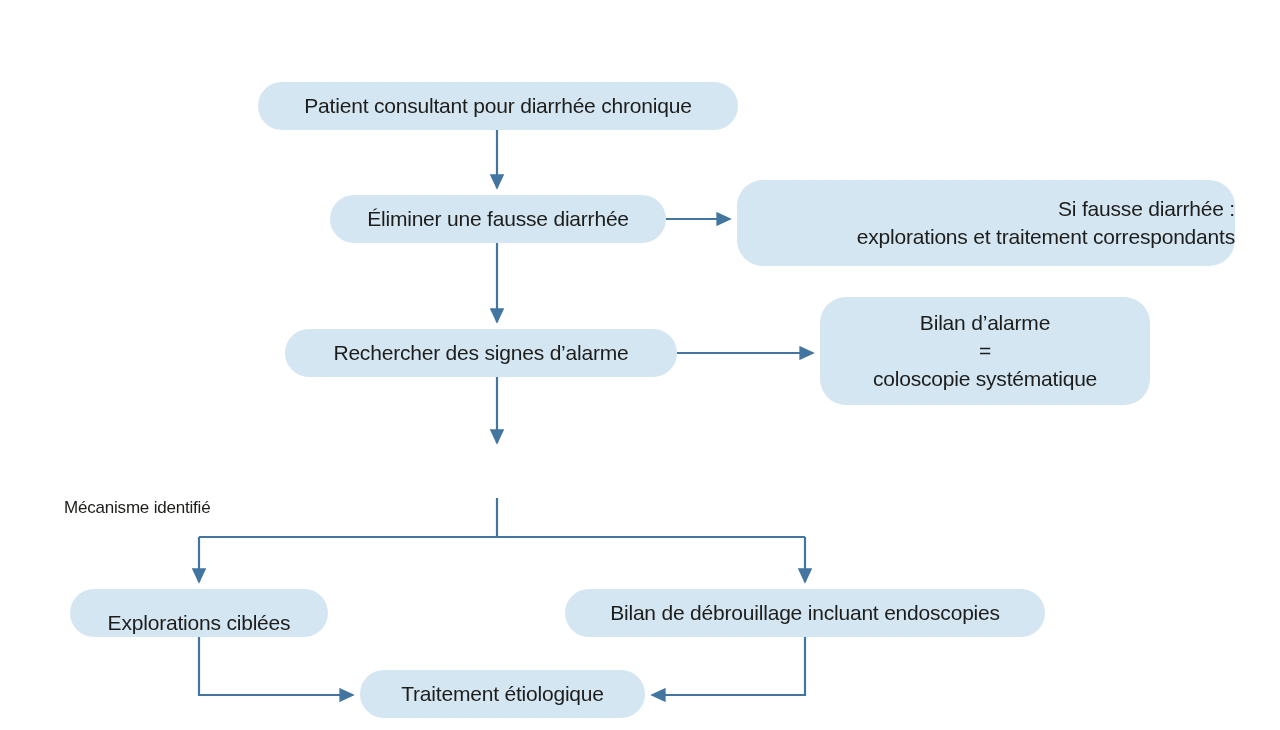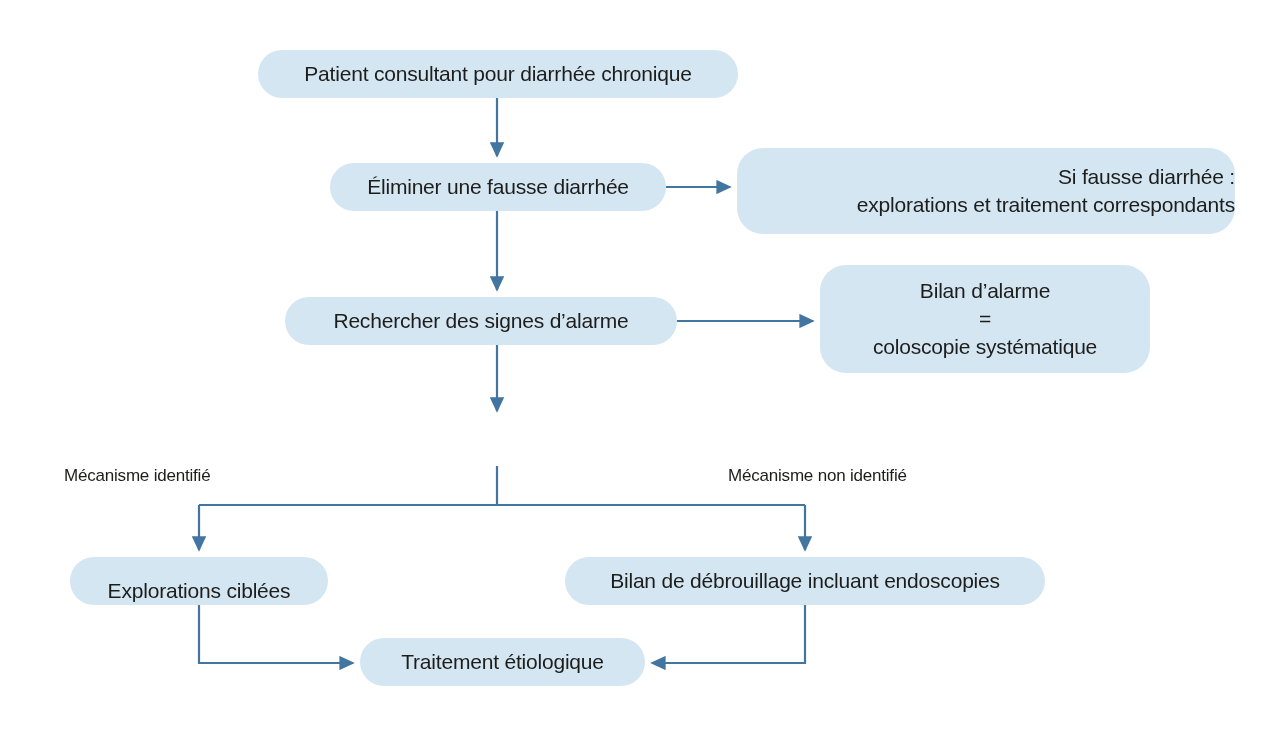--- a/index.html
+++ b/index.html
@@ -3,21 +3,21 @@
 <meta charset="utf-8">
 <style>
   html,body{margin:0;padding:0;}
   body{
     width:1280px;height:730px;
     background:var(--background,#ffffff);
     font-family:"Liberation Sans","DejaVu Sans",sans-serif;
     color:var(--text,#1d1d1b);
     position:relative;overflow:hidden;
   }
-  .canvas{position:absolute;inset:0;width:1280px;height:512px;}
+  .canvas{position:absolute;inset:0;width:1280px;height:512px;margin-top:32px;}
   .node{
     position:absolute;
     background:var(--node-fill,#d4e6f2);
     border-radius:26px;
     display:flex;flex-direction:column;justify-content:center;align-items:center;
     text-align:center;
     font-size:21px;
     font-weight:500;
     letter-spacing:-0.2px;
     line-height:1.32;
@@ -89,21 +89,20 @@
 
   <div class="node" id="n-coloscopie">
     <span>Bilan d’alarme</span>
     <span>=</span>
     <span>coloscopie systématique</span>
   </div>
 
 
   <div class="branch-label" id="lbl-left">Mécanisme identifié</div>
 
-  <div class="branch-label" id="lbl-right">Mécanisme non identifié</div>
 
   <div class="node" id="n-explorations">
     <span>Explorations ciblées</span>
   </div>
 
   <div class="node" id="n-bilan">
     <span>Bilan de débrouillage incluant endoscopies</span>
   </div>
 
   <div class="node" id="n-traitement">

